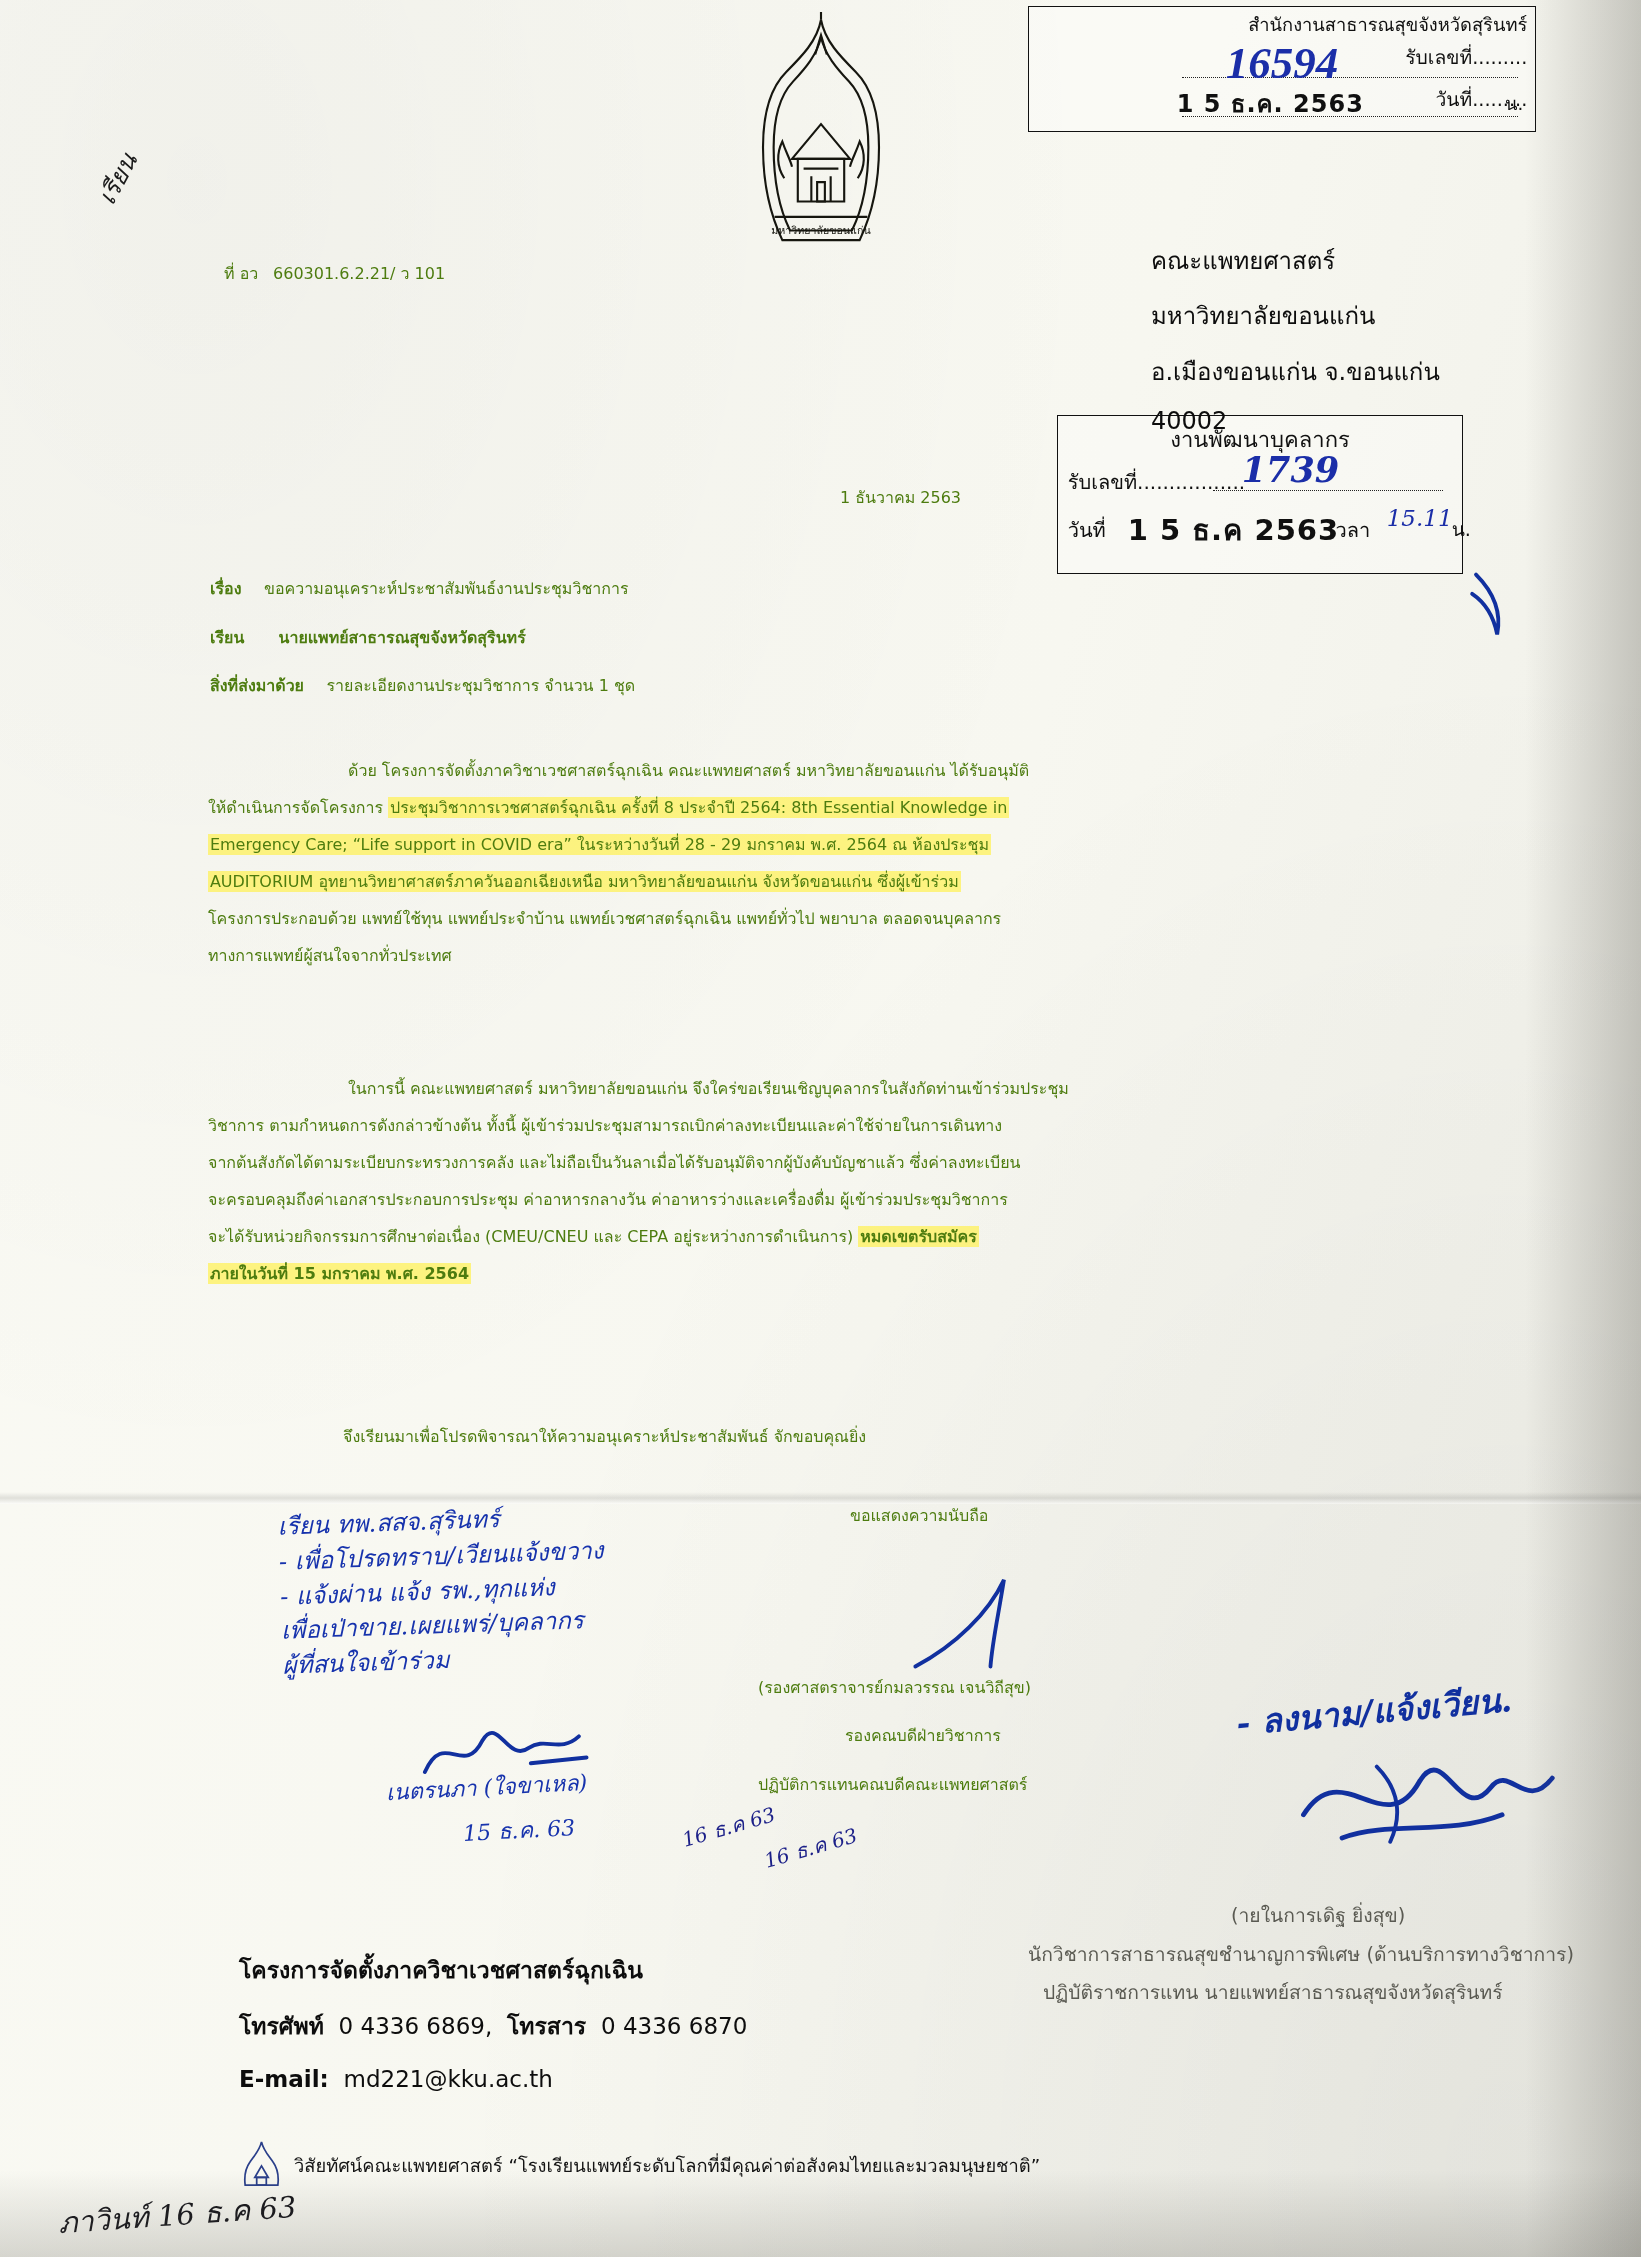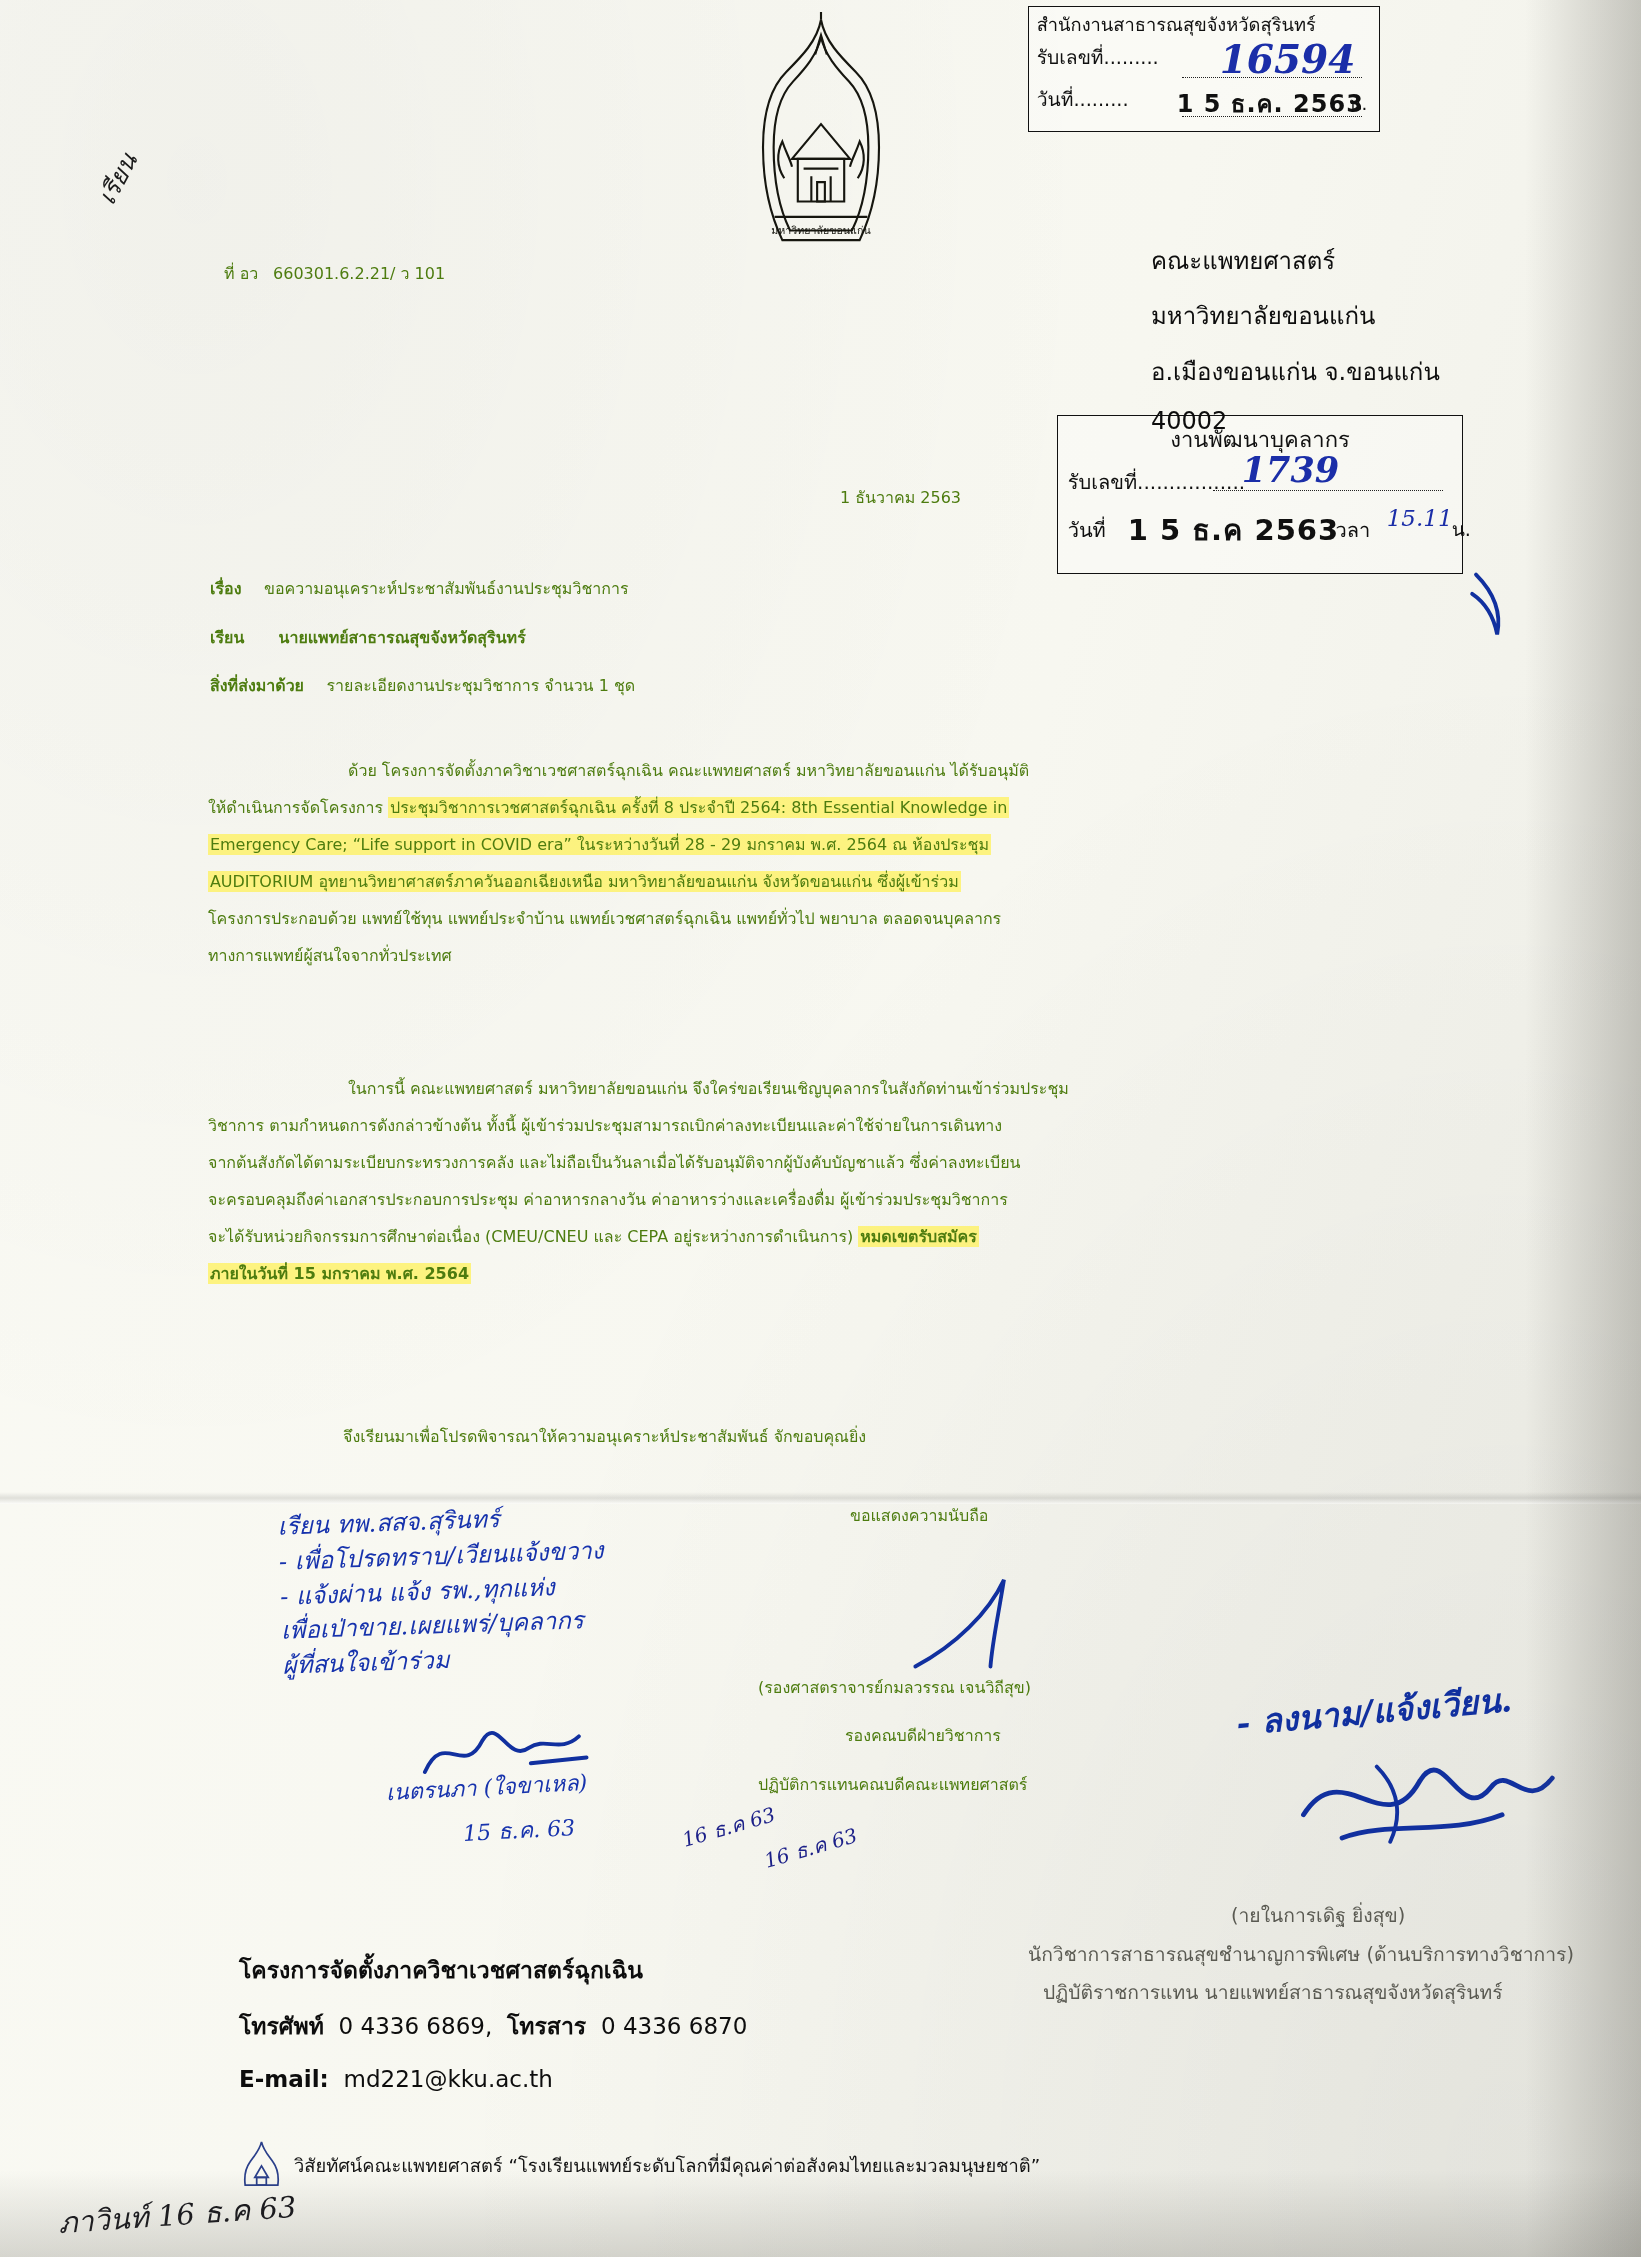--- a/index.html
+++ b/index.html
@@ -59,29 +59,30 @@
     left: 734px;
     top: 11.6px;
     width: 174px;
     height: 261px;
   }
 
   
   #stamp-top {
     left: 1028px;
     top: 5.8px;
-    width: 352px;
+    width: 508px;
     height: 126px;
     border: 1.9px solid #111;
     background: rgba(255,255,255,0.35);
     font-size: 18.3px;
     color: #111;
     padding: 3.9px 7.7px;
     box-sizing: border-box;
     line-height: 1.5;
+    text-align: right;
   }
   #stamp-top .row { position: relative; height: 39px; }
   #stamp-top .dotted {
     border-bottom: 1.9px dotted #222;
     position: absolute;
     left: 145px; right: 9.7px; bottom: 7.7px;
   }
   .hand {
     font-family: "DejaVu Serif", "Liberation Serif", serif;
     color: #1b2ea8;
@@ -190,21 +191,21 @@
     </svg>
   </div>
 
   <div class="abs" id="stamp-top">
     <div class="row" style="height:33px;">
       <span class="thai" style="font-size:18.3px;">สำนักงานสาธารณสุขจังหวัดสุรินทร์</span>
     </div>
     <div class="row" style="height:42px;">
       <span class="thai" style="font-size:19.3px;">รับเลขที่.........</span>
       <span class="dotted"></span>
-      <span class="hand" style="position:absolute;left:183px;top:-13.5px;font-size:39px;font-weight:bold;">16594</span>
+      <span class="hand" style="position:absolute;left:189px;top:-13.5px;font-size:45px;font-weight:bold;font-family:Liberation Serif, serif;">16594</span>
     </div>
     <div class="row" style="height:39px;">
       <span class="thai" style="font-size:19.3px;">วันที่.........</span>
       <span class="dotted"></span>
       <span class="thai" style="position:absolute;left:140px;top:0;font-size:24px;font-weight:bold;letter-spacing:1px;">1 5  ธ.ค. 2563</span>
       <span class="thai" style="position:absolute;right:3.9px;top:3.9px;font-size:18.3px;">น.</span>
     </div>
   </div>
 
   <div class="abs" id="stamp-second">

